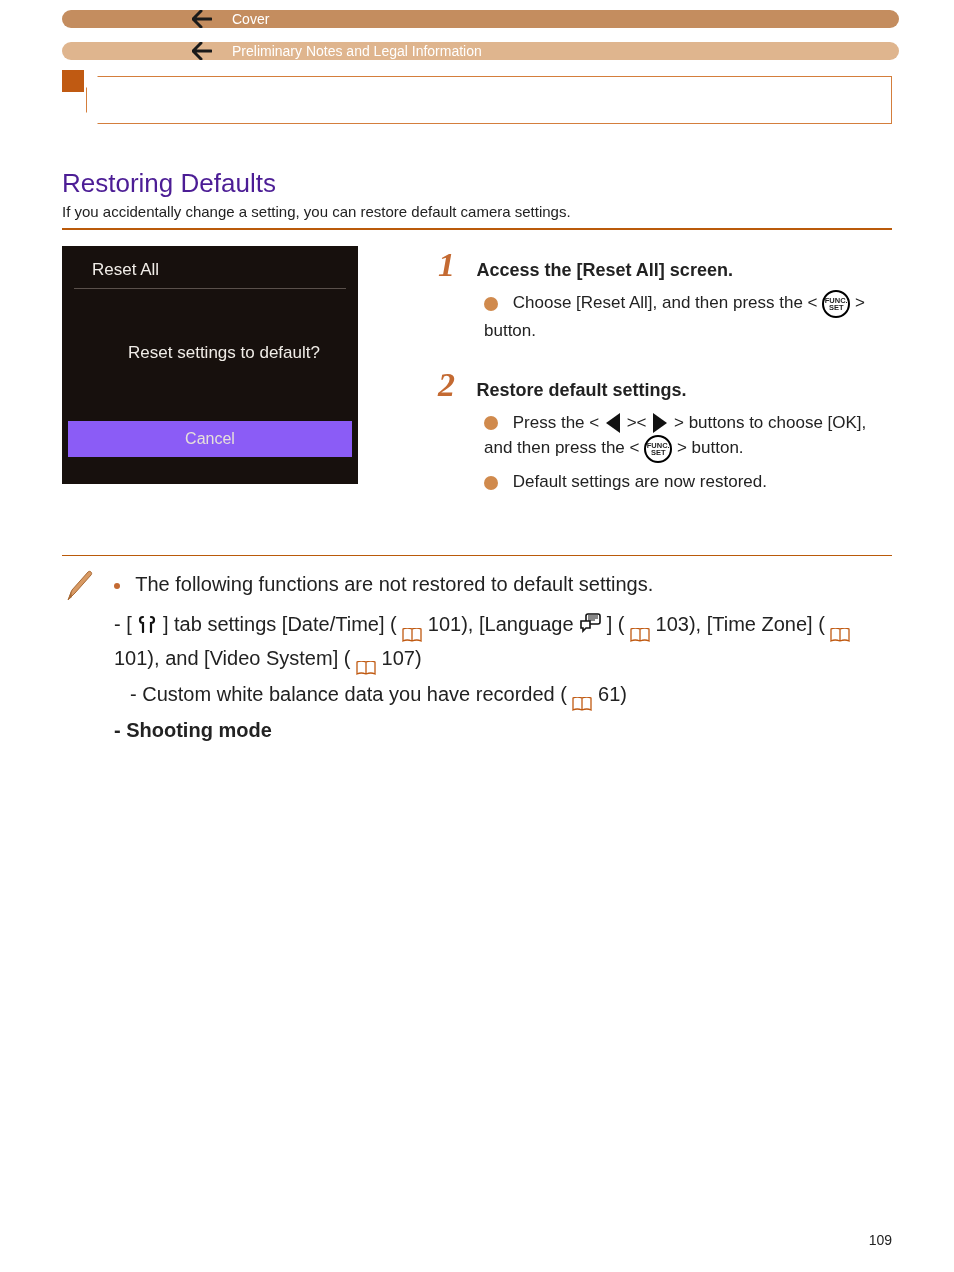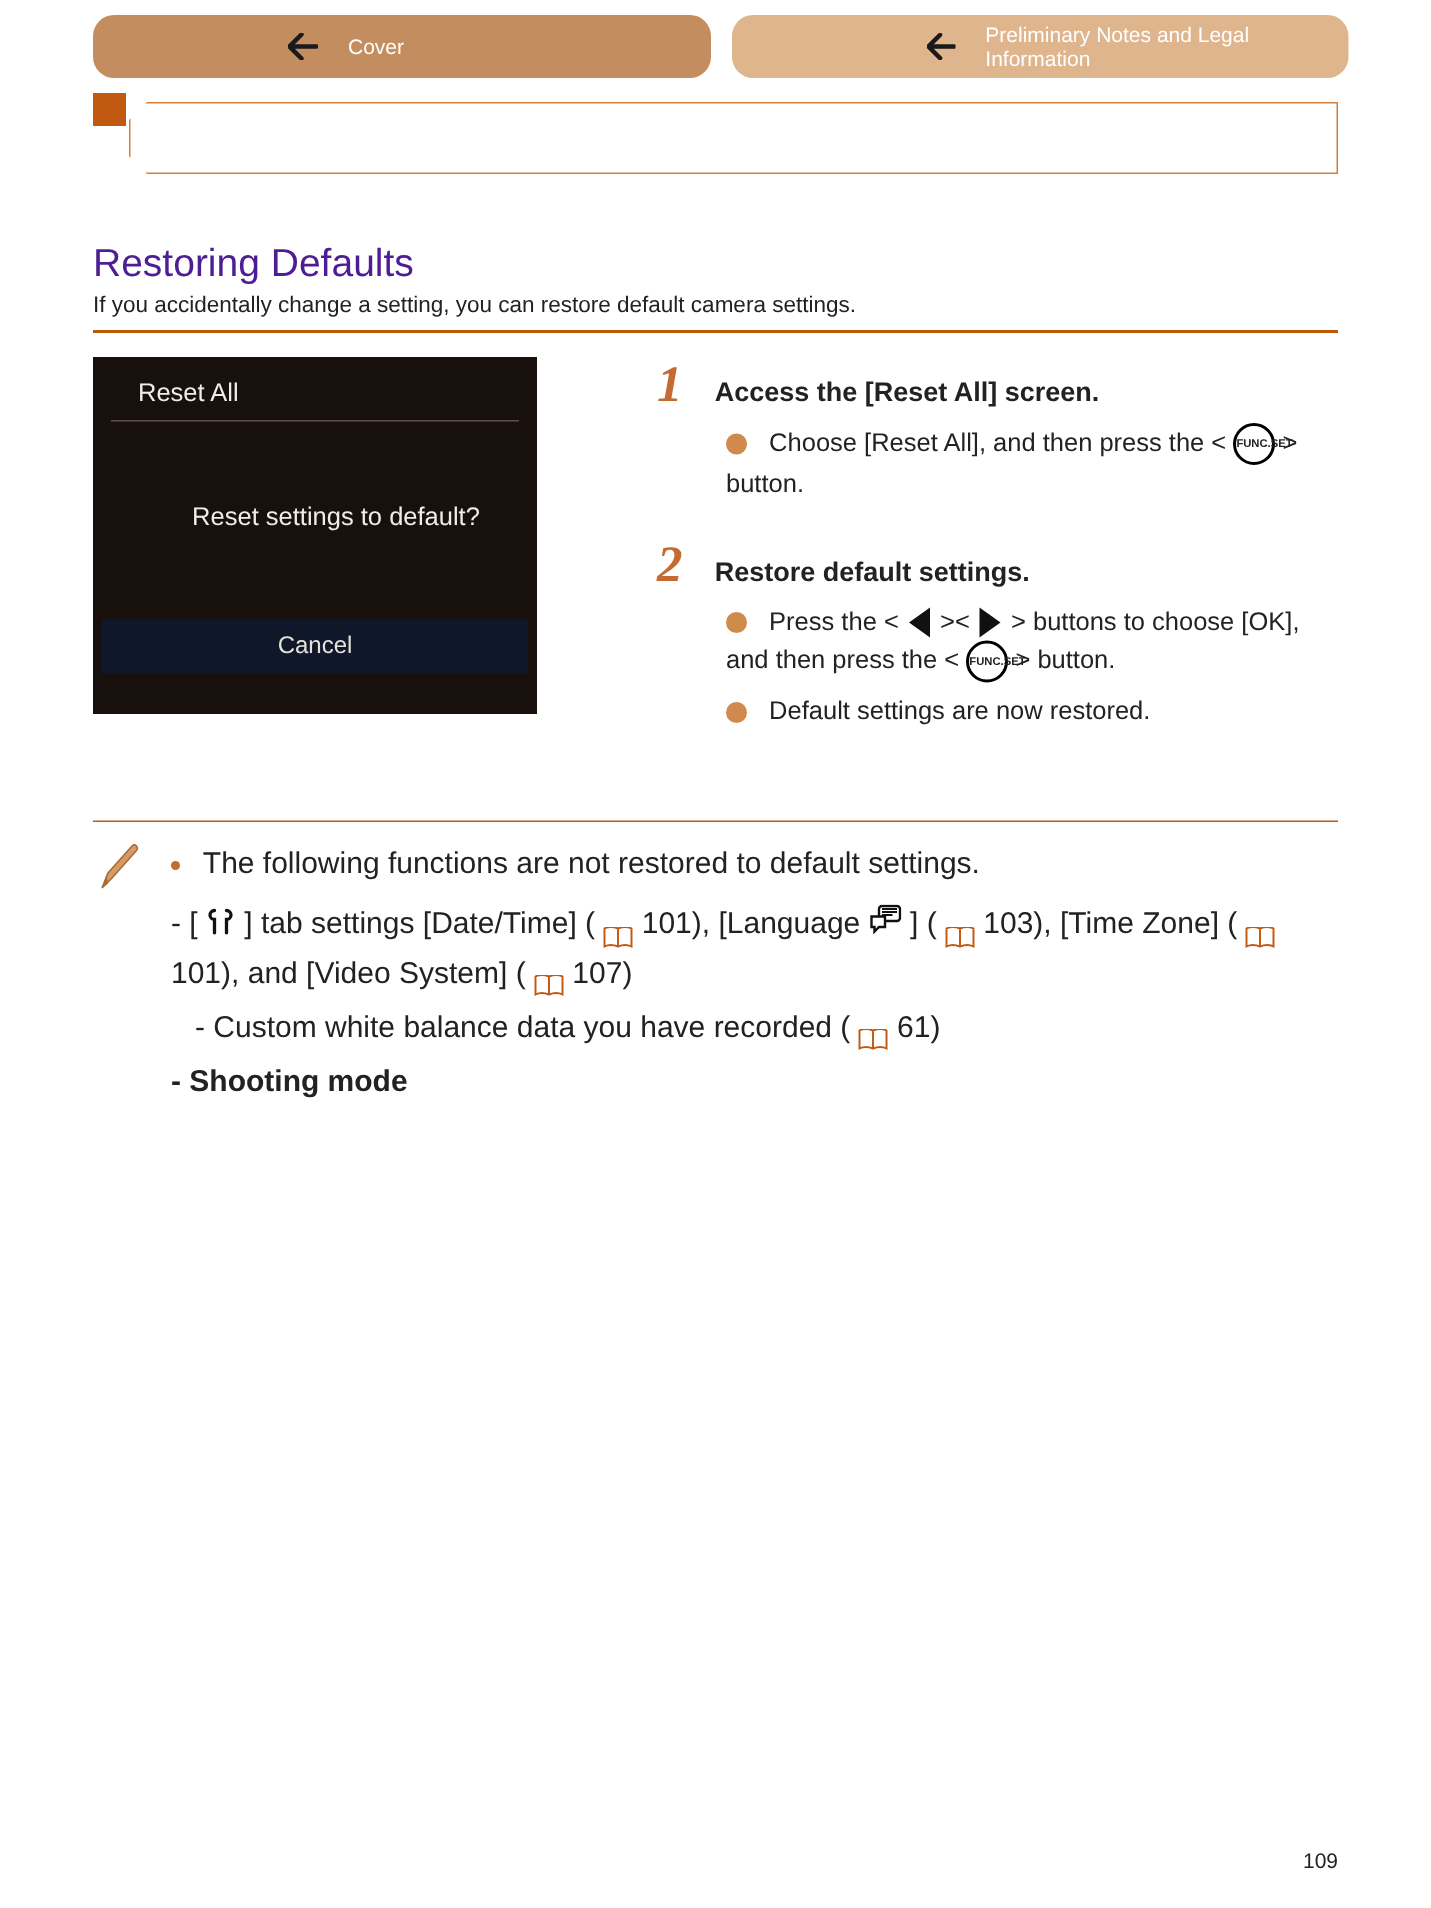--- a/index.html
+++ b/index.html
@@ -12,20 +12,21 @@
     color: #222;
     background: #fff;
     position: relative;
   }
 
   
   .nav-row {
     display: flex;
     gap: 14px;
     padding: 10px 55px 0 62px;
+    flex-direction: column;
   }
   .nav-btn {
     flex: 1;
     height: 42px;
     border-radius: 14px;
     display: flex;
     align-items: center;
     justify-content: flex-start;
     padding-left: 130px;
     color: #fff;
@@ -127,21 +128,21 @@
   }
   .cam-btn {
     flex: 1;
     height: 36px;
     display: flex;
     align-items: center;
     justify-content: center;
     font-size: 16px;
     margin: 0 6px;
   }
-  .cam-cancel { background: #0f172a; color: #e6e0da; }
+  .cam-cancel { background: #8b5cf6; color: #e6e0da; }
   .cam-ok { background: #eb7100; color: #fff; }
 
   
   .step-num {
     font-family: Georgia, serif;
     font-style: italic;
     font-weight: bold;
     font-size: 34px;
     color: #c46a32;
     display: inline-block;
@@ -165,24 +166,26 @@
   .step-body { margin-left: 46px; font-size: 17px; line-height: 1.5; }
   .step-body p { margin: 6px 0; }
 
   
   .func-btn {
     display: inline-flex;
     width: 28px; height: 28px;
     border: 2px solid #000;
     border-radius: 50%;
     align-items: center;
+    justify-content: center;
     vertical-align: middle;
     font-size: 7.5px;
     font-weight: bold;
     line-height: 1;
+    flex-direction: column;
   }
   .tri-l, .tri-r {
     display: inline-block;
     width: 0; height: 0;
     vertical-align: middle;
   }
   .tri-l {
     border-top: 10px solid transparent;
     border-bottom: 10px solid transparent;
     border-right: 14px solid #111;

